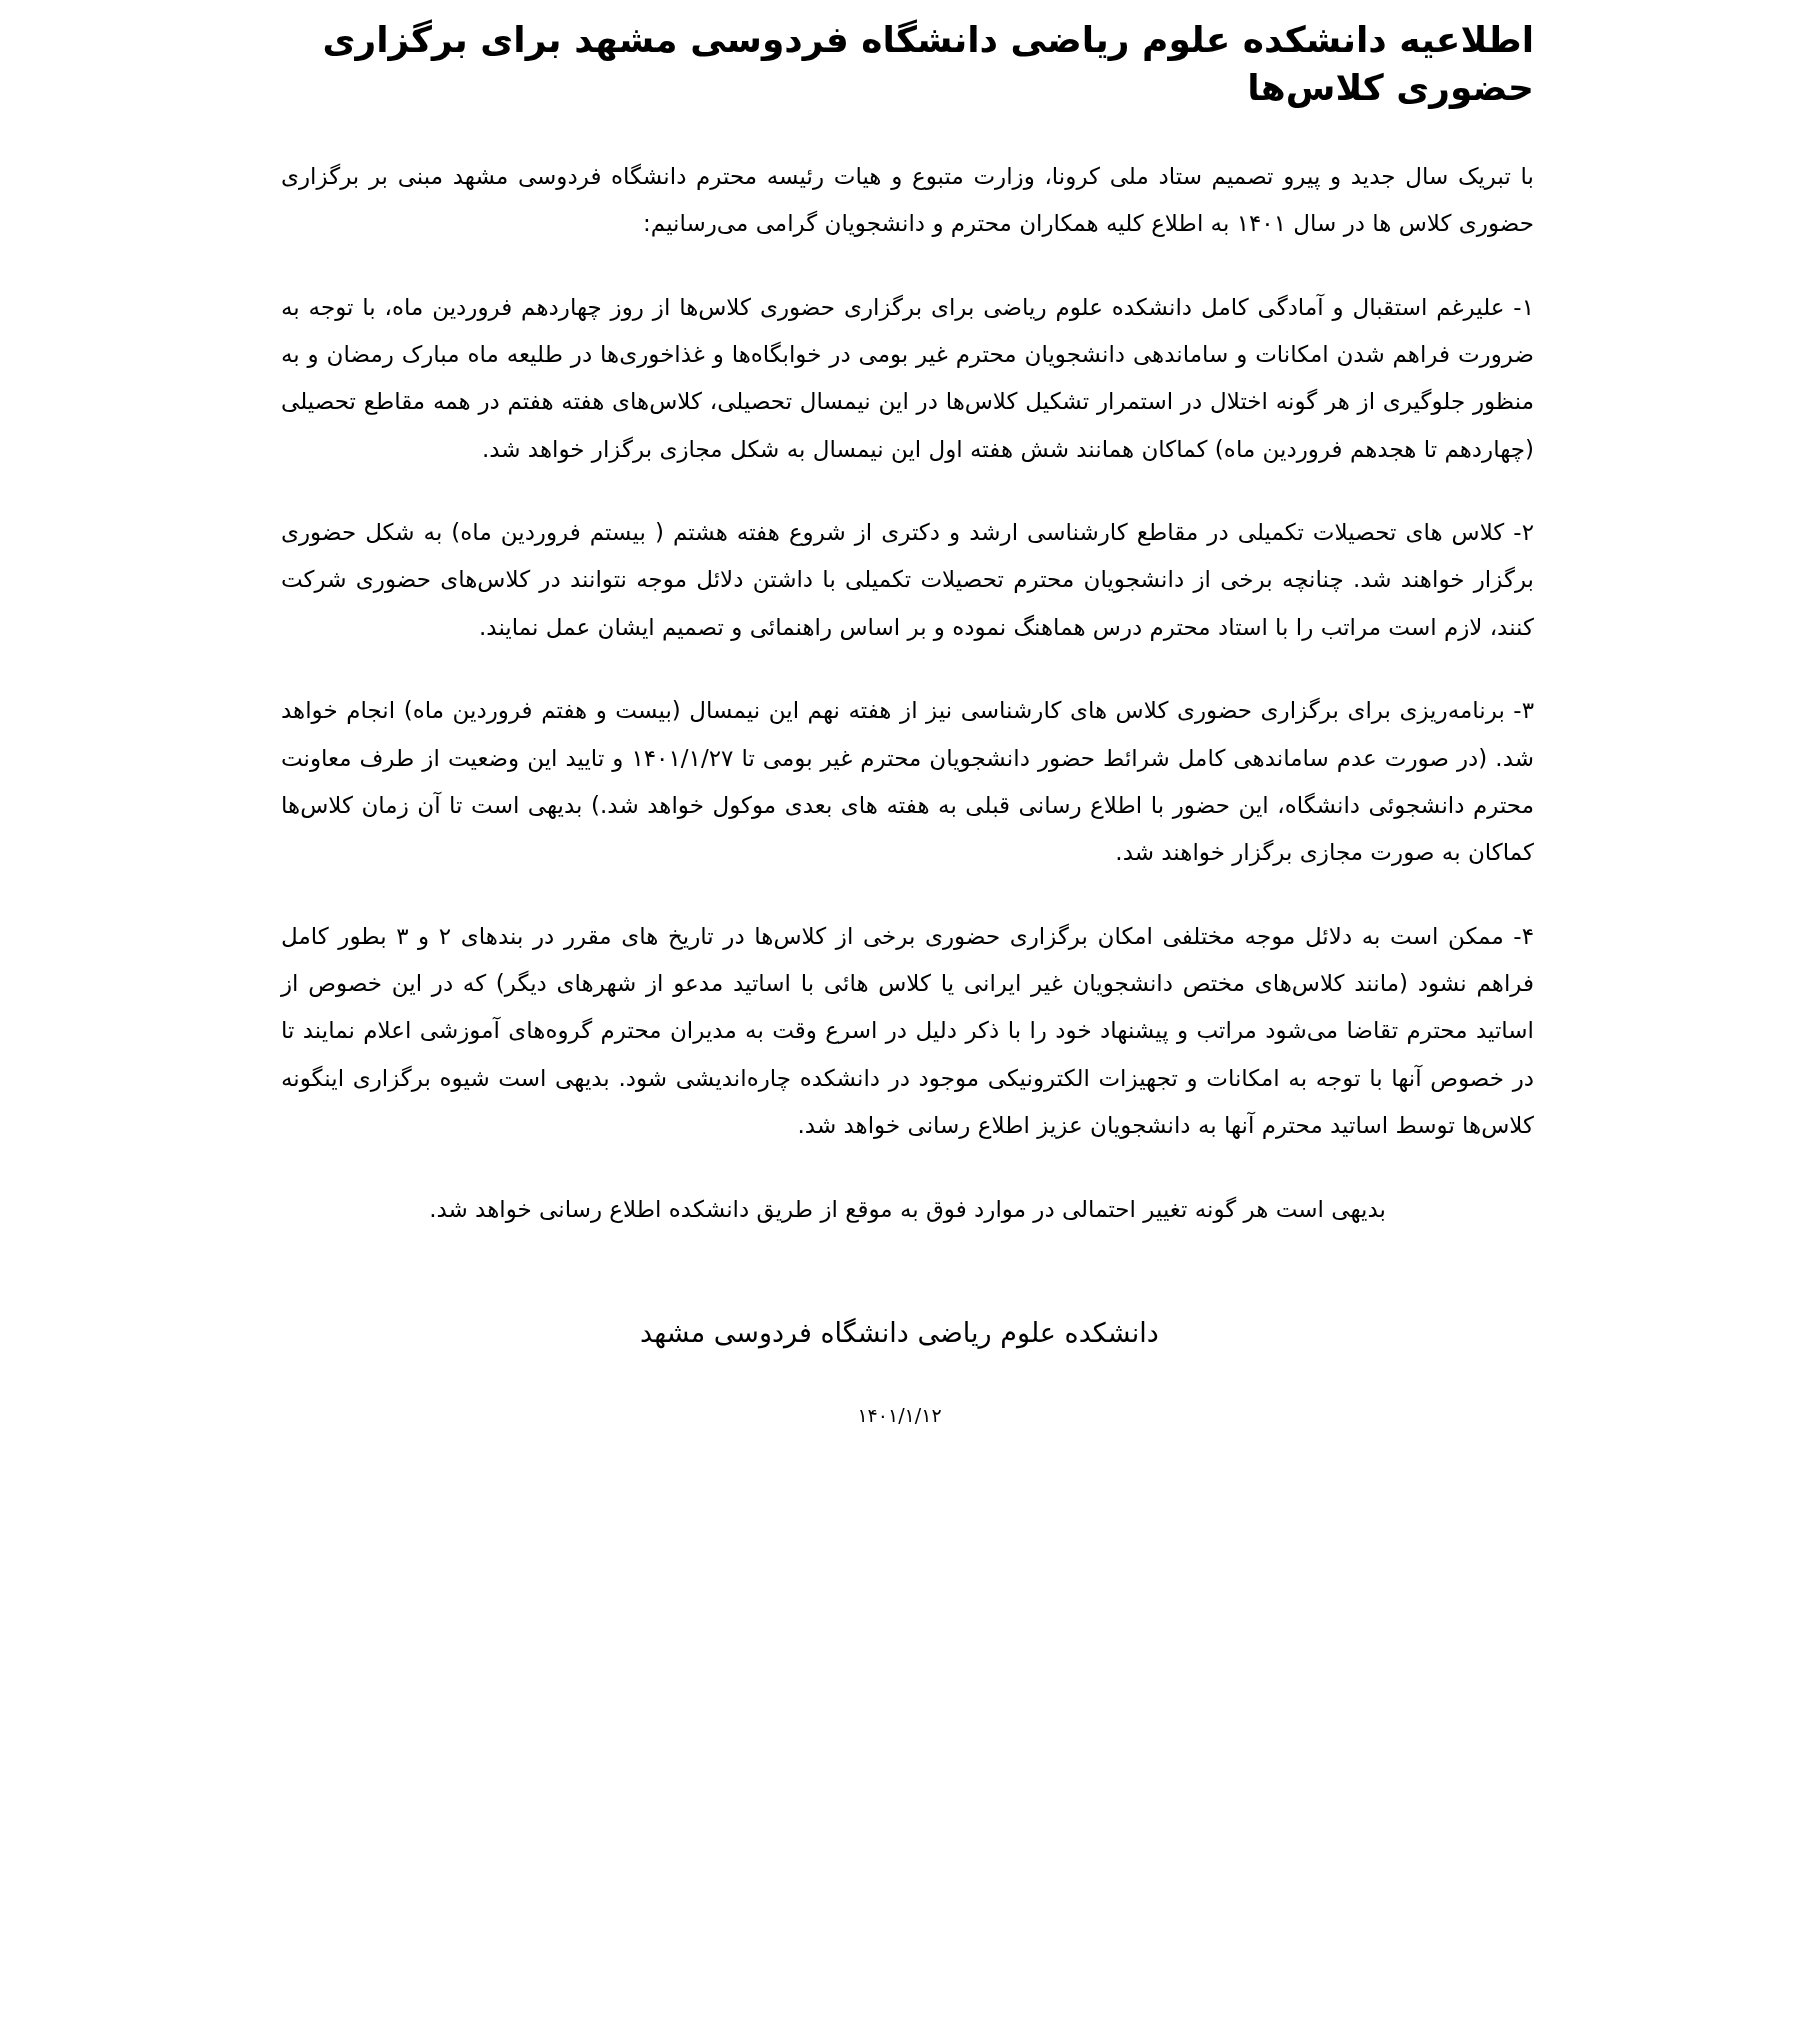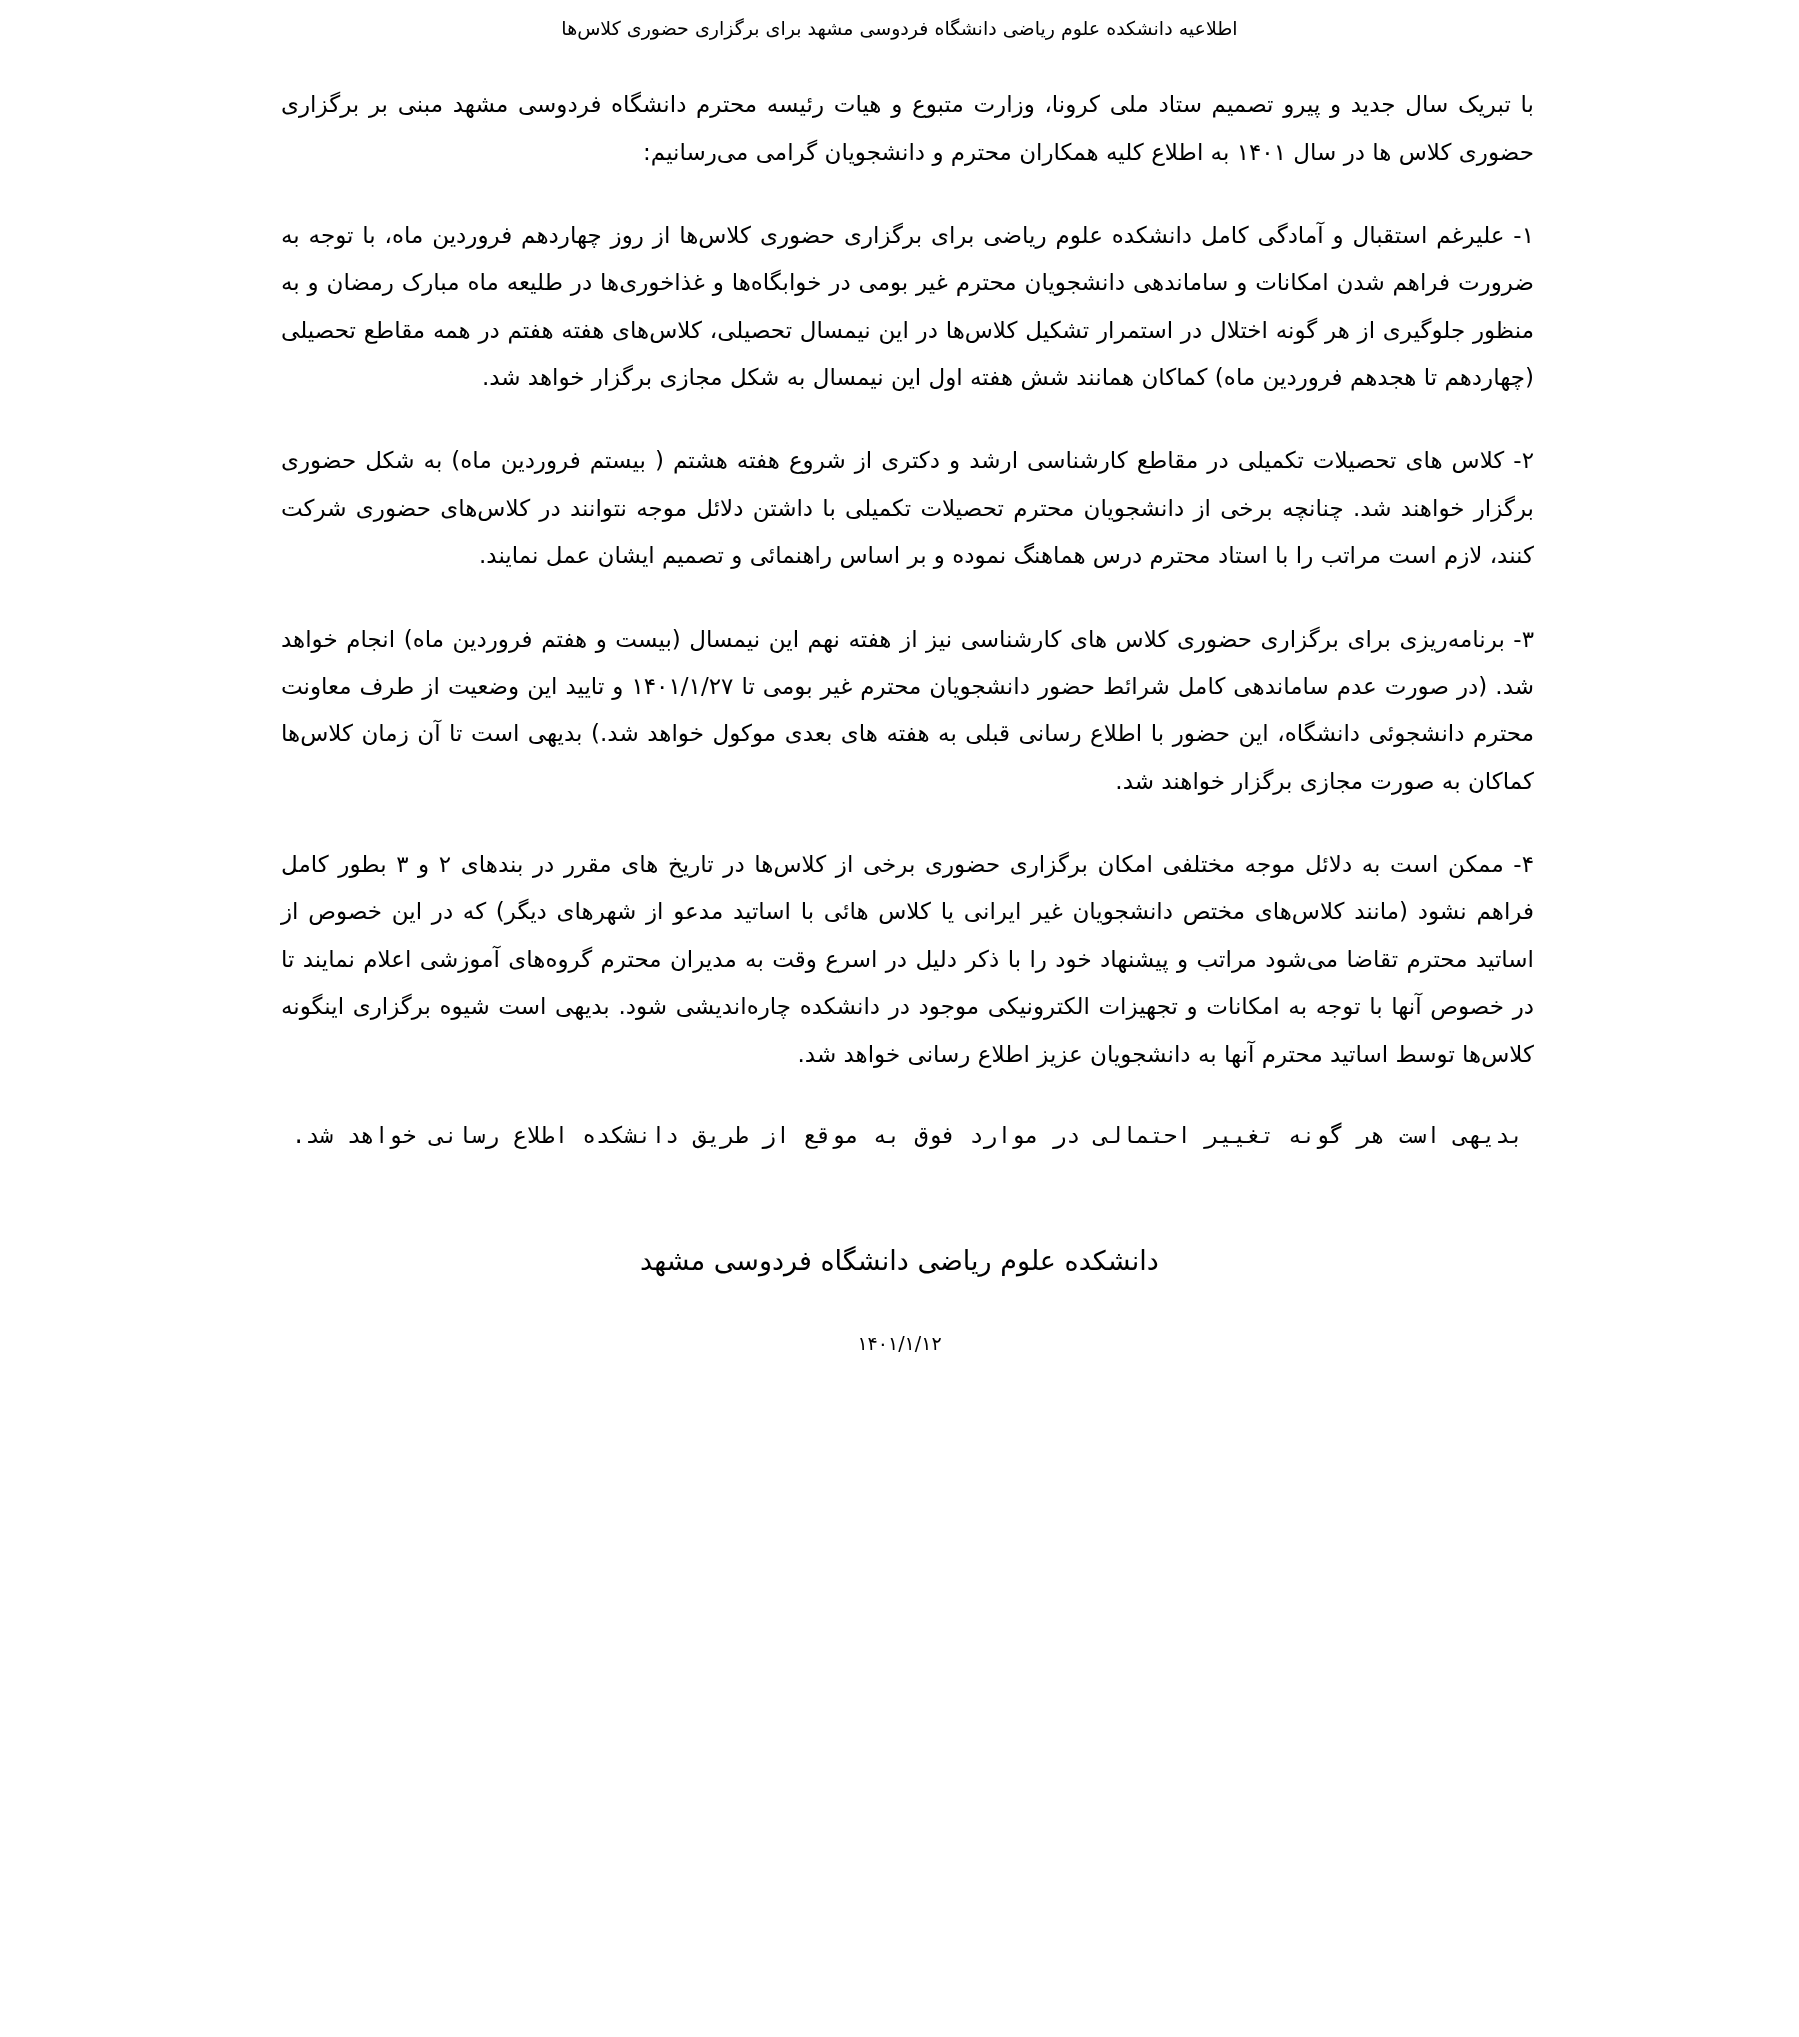--- a/index.html
+++ b/index.html
@@ -20,41 +20,40 @@
     box-sizing: border-box;
     padding: 15.6px 0 0 0;
     direction: rtl;
   }
   .content {
     width: 1269px;
     margin: 0 auto;
     direction: rtl;
   }
   .doc-title {
-    font-size: 19px;
-    font-weight: normal;
-    text-align: center;
+    font-size: 36px;
+    font-weight: bold;
+    text-align: right;
     line-height: 1.35;
     margin: 0 0 40px 0;
     padding: 0;
     letter-spacing: 0;
   }
   .para {
     font-size: 23px;
     line-height: 2.06;
     text-align: justify;
     text-justify: inter-word;
     margin: 0 0 36px 16px;
     padding: 0;
     text-align-last: right;
   }
   .para.last-centered {
     text-align: right;
     text-align-last: center;
-    font-family: Liberation Mono, monospace;
   }
   .footer {
     margin-top: 76px;
     text-align: center;
   }
   .footer-org {
     font-size: 27px;
     line-height: 1.8;
     margin: 0 0 42px 0;
   }

